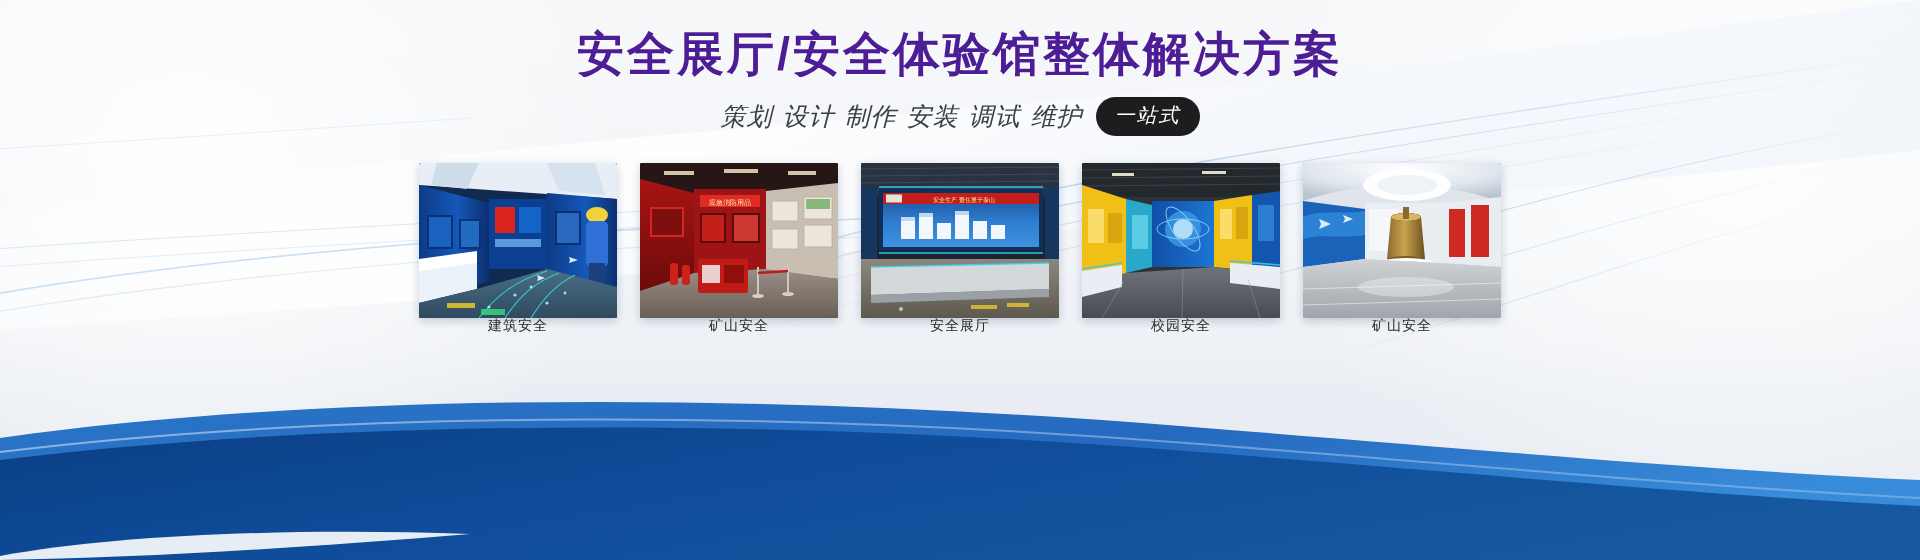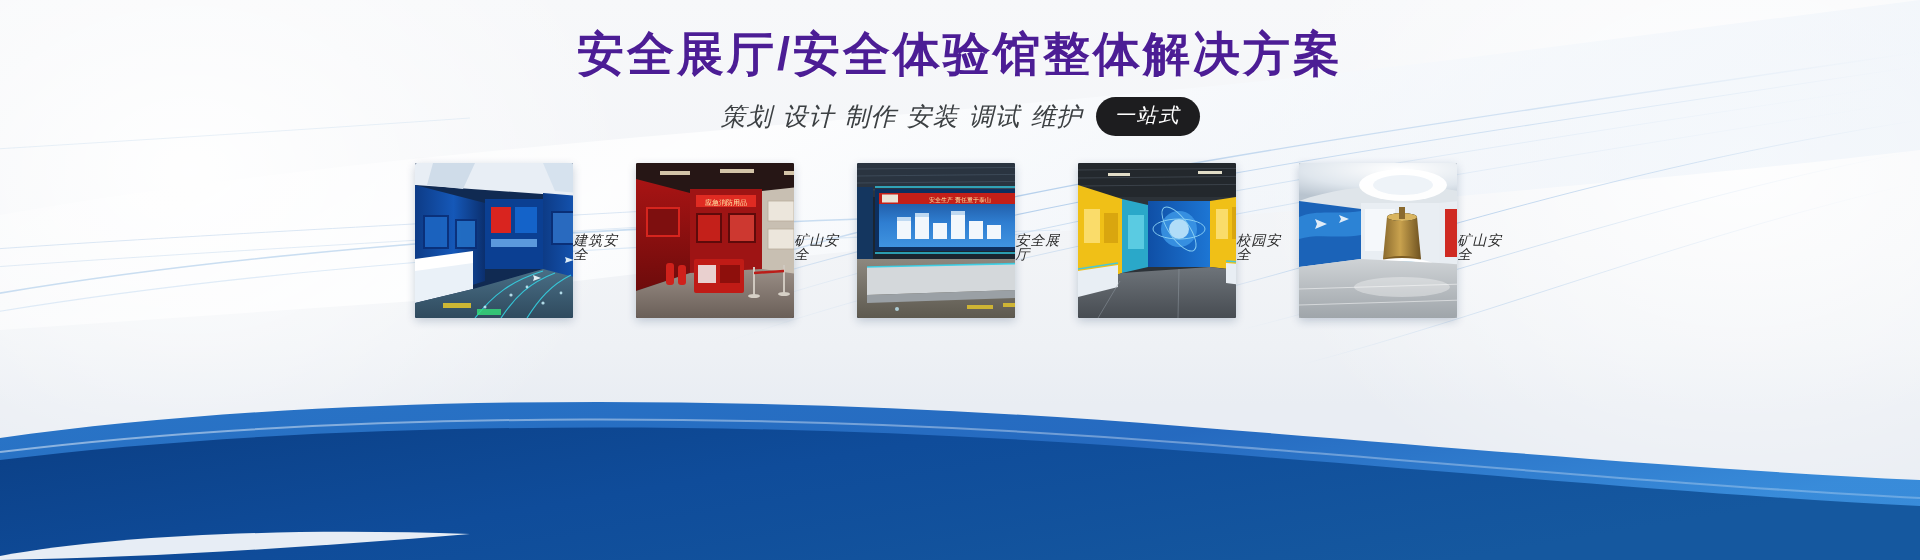--- a/index.html
+++ b/index.html
@@ -102,40 +102,38 @@
   
   .cards {
     margin-top: 27px;
     display: flex;
     gap: 14px;
     align-items: flex-start;
   }
   .card {
     width: 207px;
     display: flex;
-    flex-direction: row;
+    flex-direction: column;
     align-items: center;
   }
   .thumb {
     width: 198px;
     height: 155px;
     border-radius: 2px;
     overflow: hidden;
     position: relative;
     box-shadow: 0 3px 10px rgba(20,50,90,0.22);
     background: #20324a;
   }
   .thumb svg { display: block; width: 198px; height: 155px; }
   .card-label {
-    margin-top: 13px;
     font-size: 14px;
     color: #2b2b2b;
     letter-spacing: 1px;
     line-height: 1;
-    font-style: italic;
   }
 
   
   .wave-bottom {
     position: absolute;
     left: 0;
     bottom: 0;
     width: 1920px;
     height: 240px;
     pointer-events: none;

